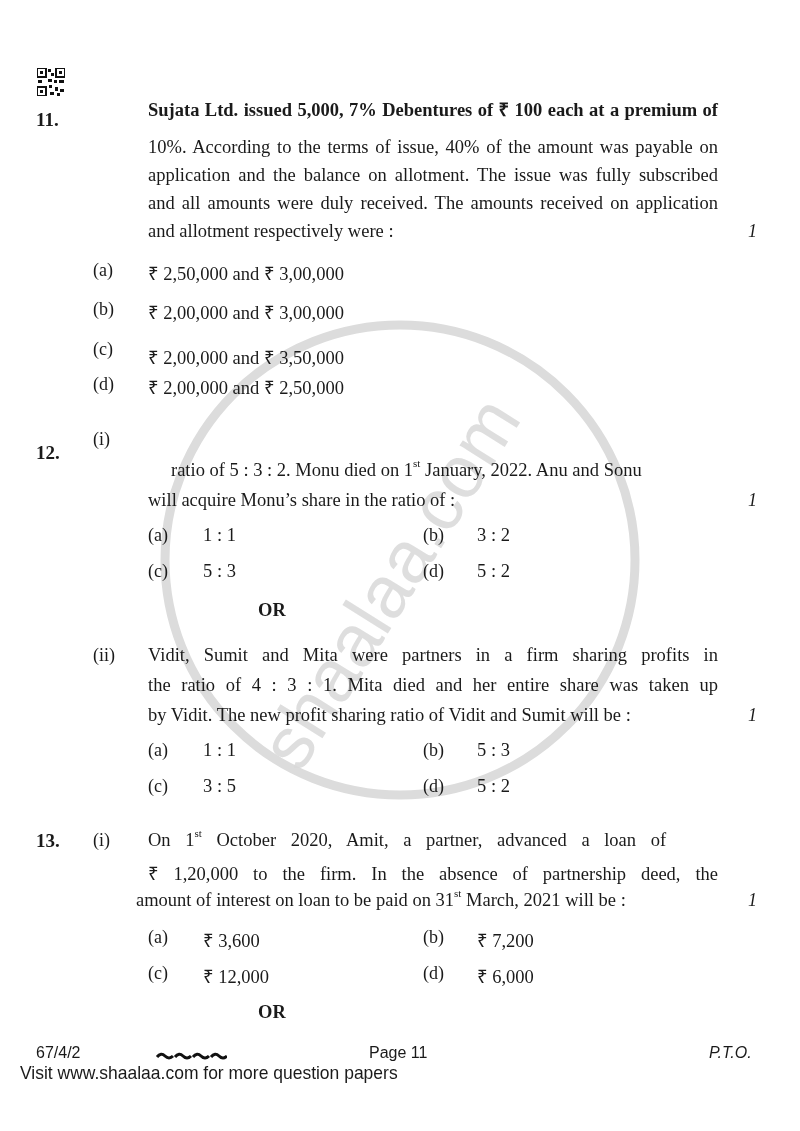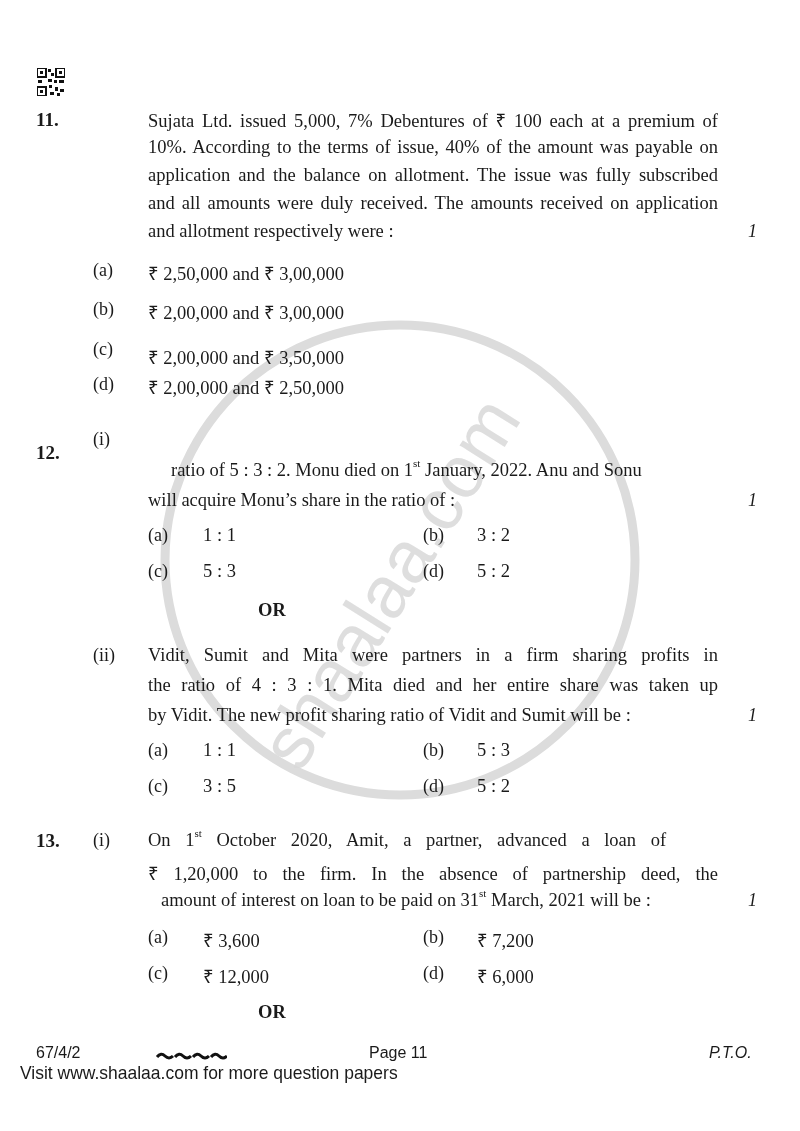--- a/index.html
+++ b/index.html
@@ -43,21 +43,21 @@
     <rect x="17" y="12" width="3" height="3" fill="#111"></rect>
     <rect x="22" y="12" width="5" height="3" fill="#111"></rect>
     <rect x="12" y="17" width="3" height="3" fill="#111"></rect>
     <rect x="18" y="19" width="3" height="4" fill="#111"></rect>
     <rect x="23" y="21" width="4" height="3" fill="#111"></rect>
     <rect x="13" y="24" width="4" height="3" fill="#111"></rect>
     <rect x="20" y="25" width="3" height="3" fill="#111"></rect>
   </svg>
 
   <div class="qnum" style="left:36px; top:109px;">11.</div>
-  <div class="line just" style="left:148px; top:107px;">Sujata Ltd. issued 5,000, 7% Debentures of ₹  100 each at a premium of</div>
+  <div class="line just" style="left:148px; top:96px;font-weight:bold;">Sujata Ltd. issued 5,000, 7% Debentures of ₹  100 each at a premium of</div>
   <div class="line just" style="left:148px; top:137px;">10%. According to the terms of issue, 40% of the amount was payable on</div>
   <div class="line just" style="left:148px; top:165px;">application and the balance on allotment. The issue was fully subscribed</div>
   <div class="line" style="left:148px; top:221px;">and allotment respectively were :</div>
   <div class="line just" style="left:148px; top:193px;">and all amounts were duly received. The amounts received on application</div>
   <div class="mark" style="top:221px;">1</div>
 
   <div class="optlabel" style="left:93px; top:260px;">(a)</div>
   <div class="optval" style="left:148px; top:260px;">₹ 2,50,000 and ₹ 3,00,000</div>
   <div class="optlabel" style="left:93px; top:299px;">(b)</div>
   <div class="optval" style="left:148px; top:299px;">₹ 2,00,000 and ₹ 3,00,000</div>
@@ -95,21 +95,21 @@
   <div class="optval" style="left:477px; top:740px;">5 : 3</div>
   <div class="optlabel" style="left:148px; top:776px;">(c)</div>
   <div class="optval" style="left:203px; top:776px;">3 : 5</div>
   <div class="optlabel" style="left:423px; top:776px;">(d)</div>
   <div class="optval" style="left:477px; top:776px;">5 : 2</div>
 
   <div class="qnum" style="left:36px; top:830px;">13.</div>
   <div class="optlabel" style="left:93px; top:830px;">(i)</div>
   <div class="line" style="left:148px; top:830px; width:570px; word-spacing:10px;"><span>On 1</span><sup>st</sup><span> October 2020, Amit, a partner, advanced a loan of</span></div>
   <div class="line just" style="left:148px; top:860px;">₹ 1,20,000 to the firm. In the absence of partnership deed, the</div>
-  <div class="line" style="left:161px; top:890px;"><span>amount of interest on loan to be paid on 31</span><sup>st</sup><span> March, 2021 will be :</span></div>
+  <div class="line" style="left:136px; top:890px;"><span>amount of interest on loan to be paid on 31</span><sup>st</sup><span> March, 2021 will be :</span></div>
   <div class="mark" style="top:890px;">1</div>
 
   <div class="optlabel" style="left:148px; top:927px;">(a)</div>
   <div class="optval" style="left:203px; top:927px;">₹ 3,600</div>
   <div class="optlabel" style="left:423px; top:927px;">(b)</div>
   <div class="optval" style="left:477px; top:927px;">₹ 7,200</div>
   <div class="optlabel" style="left:148px; top:963px;">(c)</div>
   <div class="optval" style="left:203px; top:963px;">₹ 12,000</div>
   <div class="optlabel" style="left:423px; top:963px;">(d)</div>
   <div class="optval" style="left:477px; top:963px;">₹ 6,000</div>

